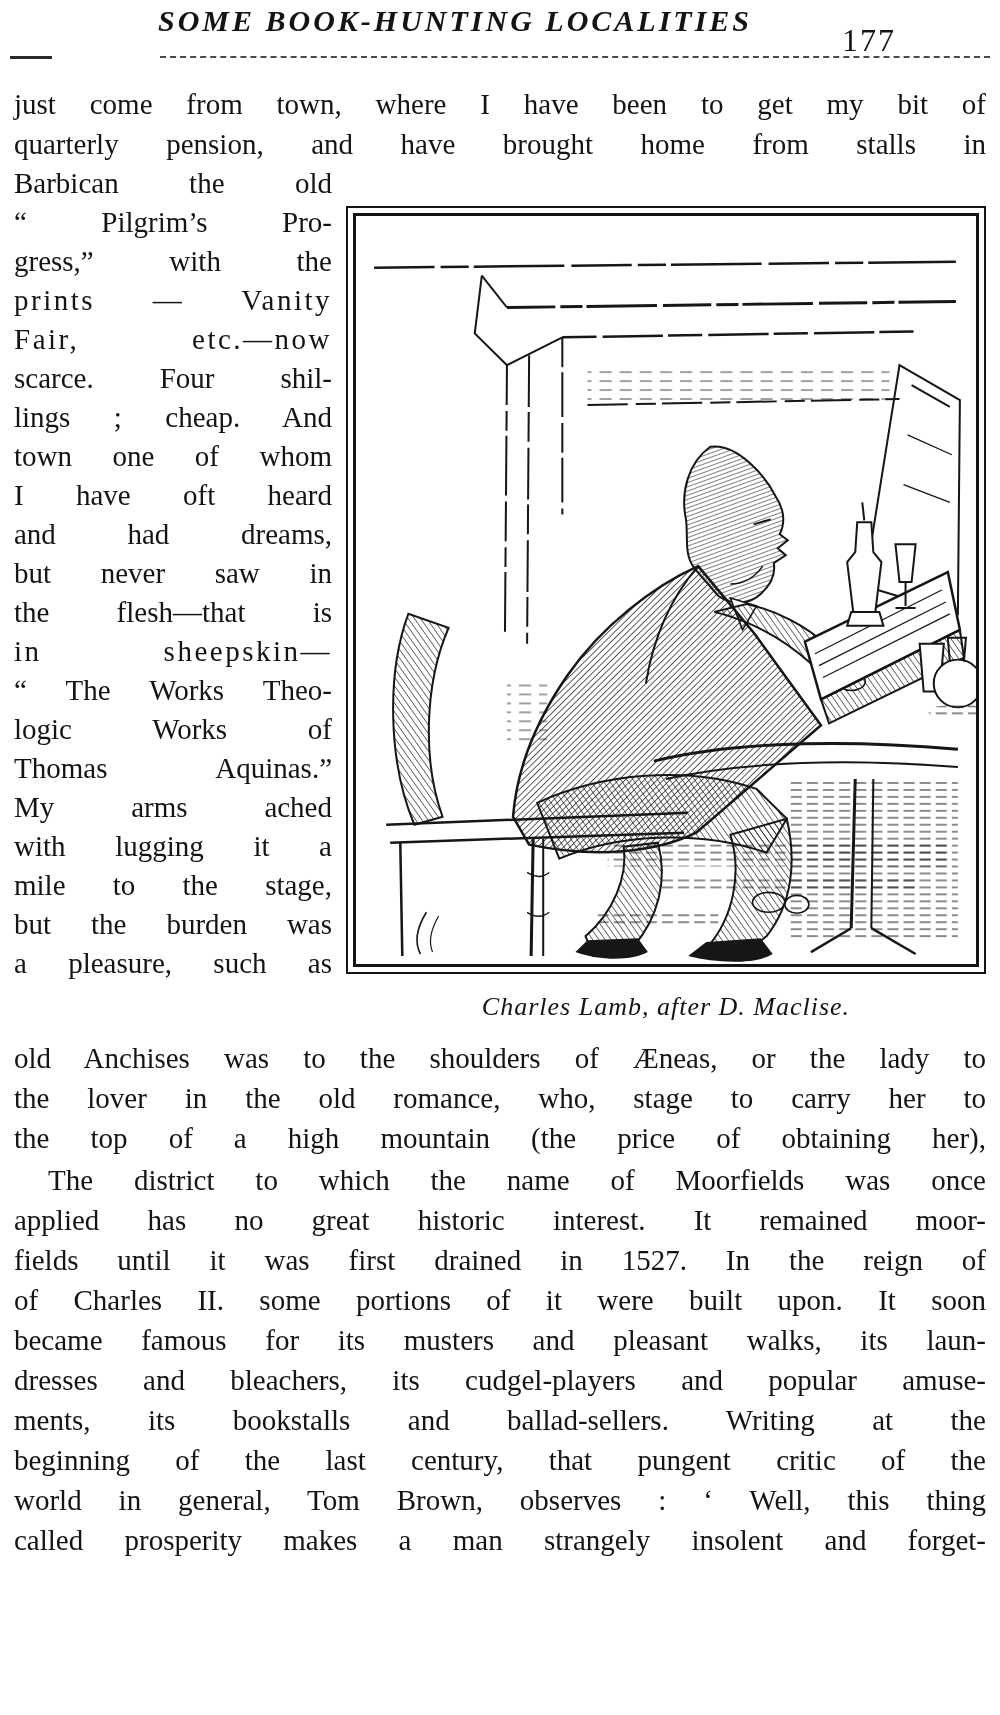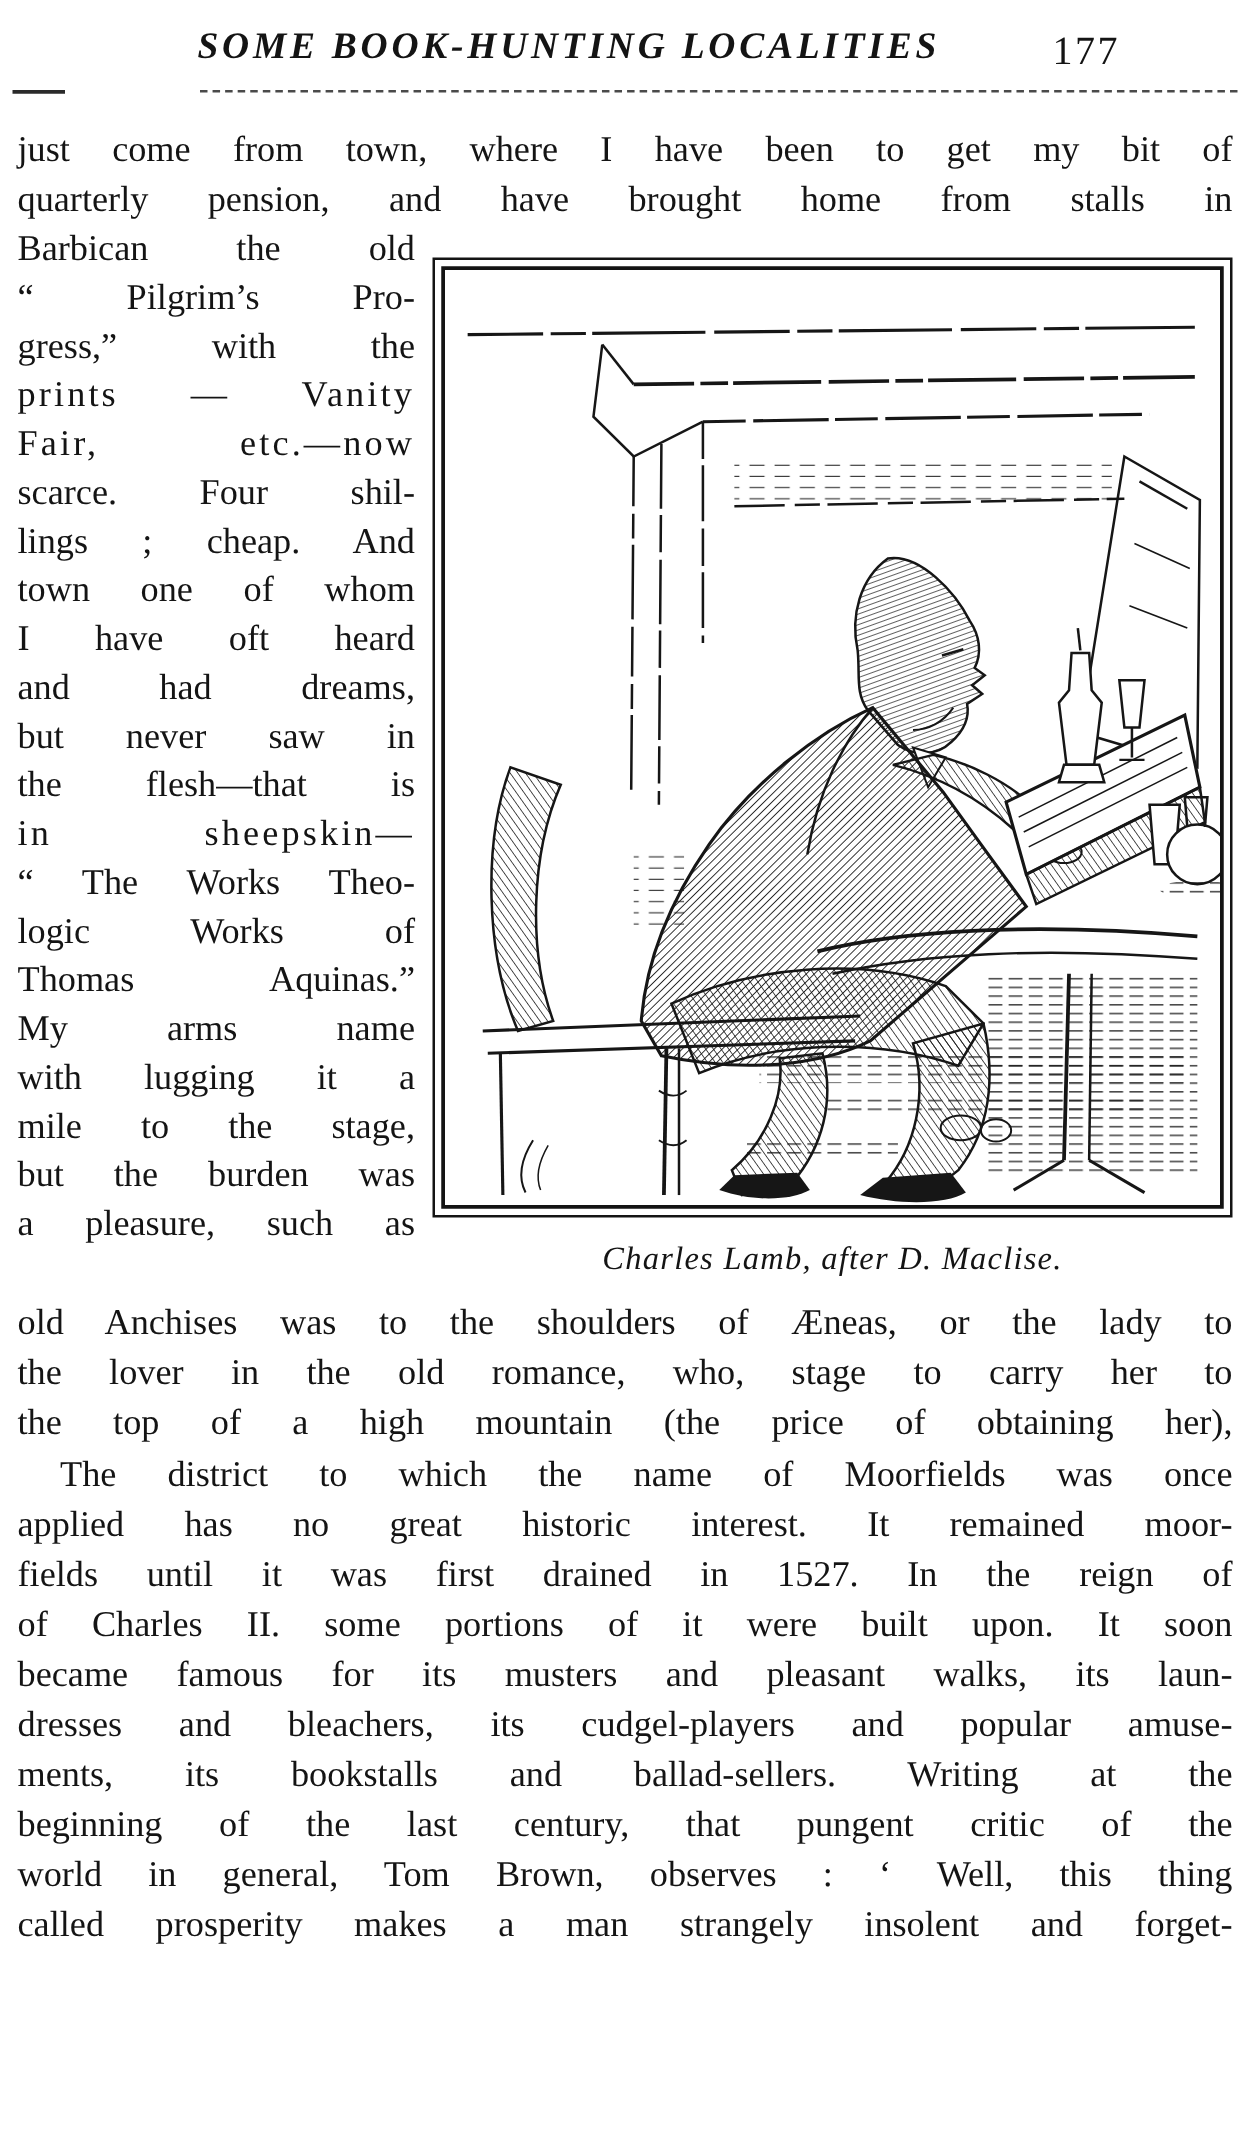--- a/index.html
+++ b/index.html
@@ -6,21 +6,21 @@
   .page {
     position:relative;
     width:1000px; height:1715px;
     margin:0 auto;
     background:#ffffff;
     color:#141414;
     font-family:"Liberation Serif","DejaVu Serif",serif;
     overflow:hidden;
   }
   
-  .hdr { position:relative; height:40px; padding:20px 150px 0 60px; }
+  .hdr { position:relative; height:40px; padding:4px 150px 0 60px; }
   .running-title {
     text-align:center; font-style:italic; font-weight:bold;
     font-size:30px; letter-spacing:3px; white-space:nowrap;
   }
   .page-number {
     position:absolute; right:104px; top:22px;
     font-size:32px; letter-spacing:2px;
   }
   .header-rule { display:flex; align-items:center; margin:10px 10px 0 10px; height:6px; }
   .rule-dash { width:42px; border-top:3px solid #2a2a2a; margin-right:108px; }
@@ -29,21 +29,21 @@
   
   .line { text-align:justify; text-align-last:justify; }
   .intro { margin:24px 14px 0 14px; font-size:29px; line-height:40px; }
 
   .columns { display:flex; margin:0 14px; }
   .left-col { width:318px; font-size:29px; line-height:39px; flex:none; }
   .left-col .line:nth-child(4),
   .left-col .line:nth-child(5),
   .left-col .line:nth-child(13) { letter-spacing:2.5px; }
 
-  .illustration { flex:1; margin:26px 0 0 14px; }
+  .illustration { flex:1; margin:42px 0 0 14px; }
   .frame { border:2px solid #141414; padding:5px; height:768px; box-sizing:border-box; }
   .frame-inner { border:3px solid #141414; height:100%; box-sizing:border-box; overflow:hidden; }
   .frame-inner svg { display:block; width:100%; height:100%; }
   .caption { text-align:center; font-style:italic; font-size:26px; margin-top:18px; letter-spacing:1px; }
 
   .para { margin:0 14px; font-size:29px; line-height:40px; }
   .para1 { margin-top:16px; }
   .para2 { margin-top:2px; }
   .para2 .line:first-child { text-indent:34px; }
 </style>
@@ -78,21 +78,21 @@
         <div class="line">lings ; cheap. And</div>
         <div class="line">town one of whom</div>
         <div class="line">I have oft heard</div>
         <div class="line">and had dreams,</div>
         <div class="line">but never saw in</div>
         <div class="line">the flesh—that is</div>
         <div class="line">in sheepskin—</div>
         <div class="line">“ The Works Theo-</div>
         <div class="line">logic Works of</div>
         <div class="line">Thomas Aquinas.”</div>
-        <div class="line">My arms name</div>
+        <div class="line">My arms ached</div>
         <div class="line">with lugging it a</div>
         <div class="line">mile to the stage,</div>
         <div class="line">but the burden was</div>
         <div class="line">a pleasure, such as</div>
       </div>
 
     <figure class="illustration" style="margin-right:0">
       <div class="frame">
         <div class="frame-inner">
           <svg viewBox="0 0 616 752" preserveAspectRatio="none">

